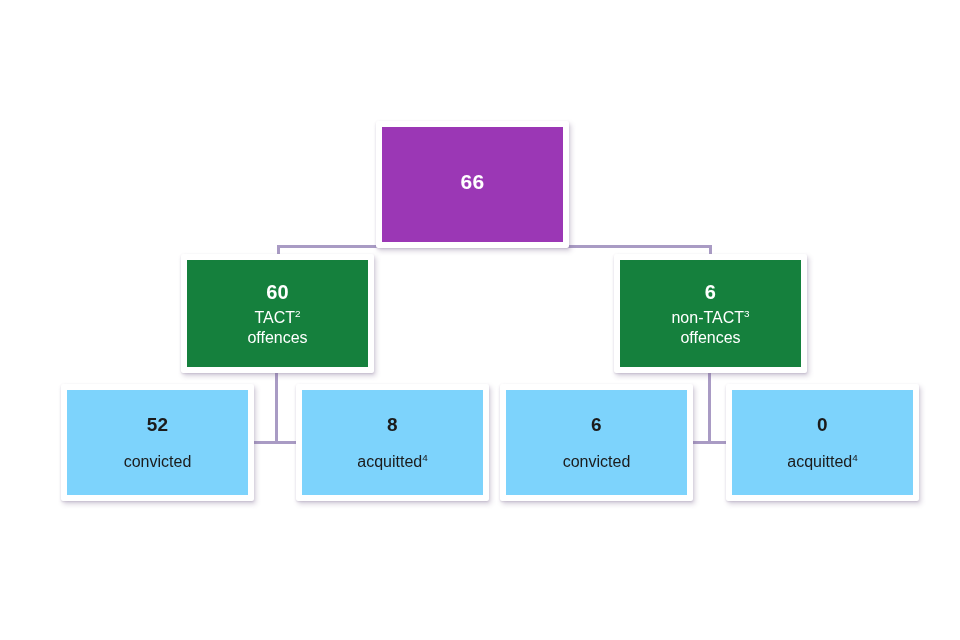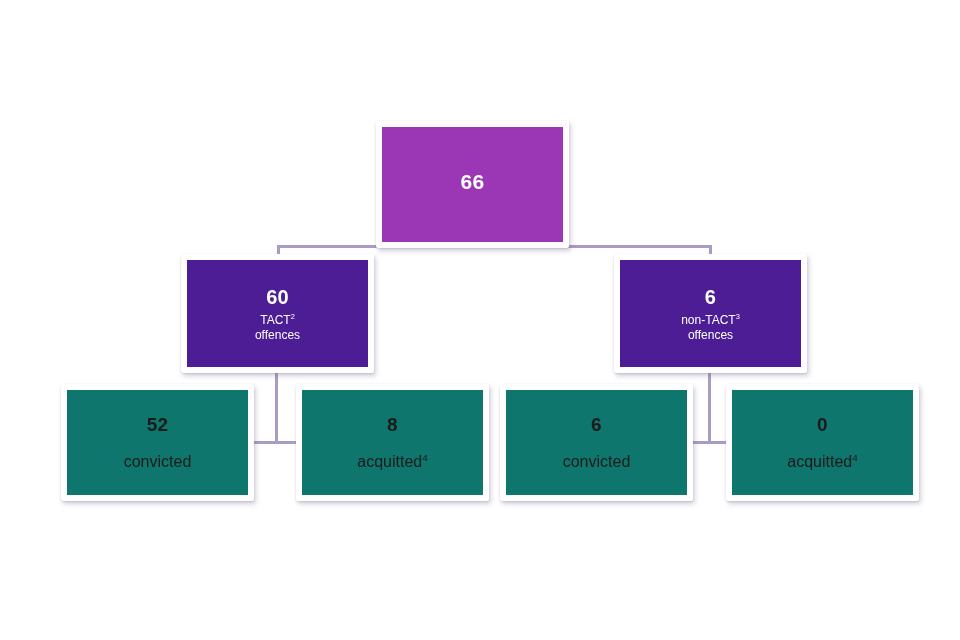--- a/index.html
+++ b/index.html
@@ -61,29 +61,29 @@
   
   .tier1 .node-fill {
     background: #9b37b5;
     color: #ffffff;
   }
   .tier1 .value { font-size: 21px; margin-bottom: 5px; }
   .tier1 .label { font-size: 16.5px; }
 
   
   .tier2 .node-fill {
-    background: #4c1d95;
+    background: #15803d;
     color: #ffffff;
   }
   .tier2 .value { font-size: 20px; margin-bottom: 4px; }
-  .tier2 .label { font-size: 12px; }
+  .tier2 .label { font-size: 16px; }
 
   
   .tier3 .node-fill {
-    background: #0f766e;
+    background: #7dd3fc;
     color: #1b1b1b;
     gap: 12px;
   }
   .tier3 .value { font-size: 19px; margin-bottom: 4px; }
   .tier3 .label { font-size: 16px; text-align: right; }
 
   .label sup {
     font-size: .62em;
     vertical-align: super;
     line-height: 0;

